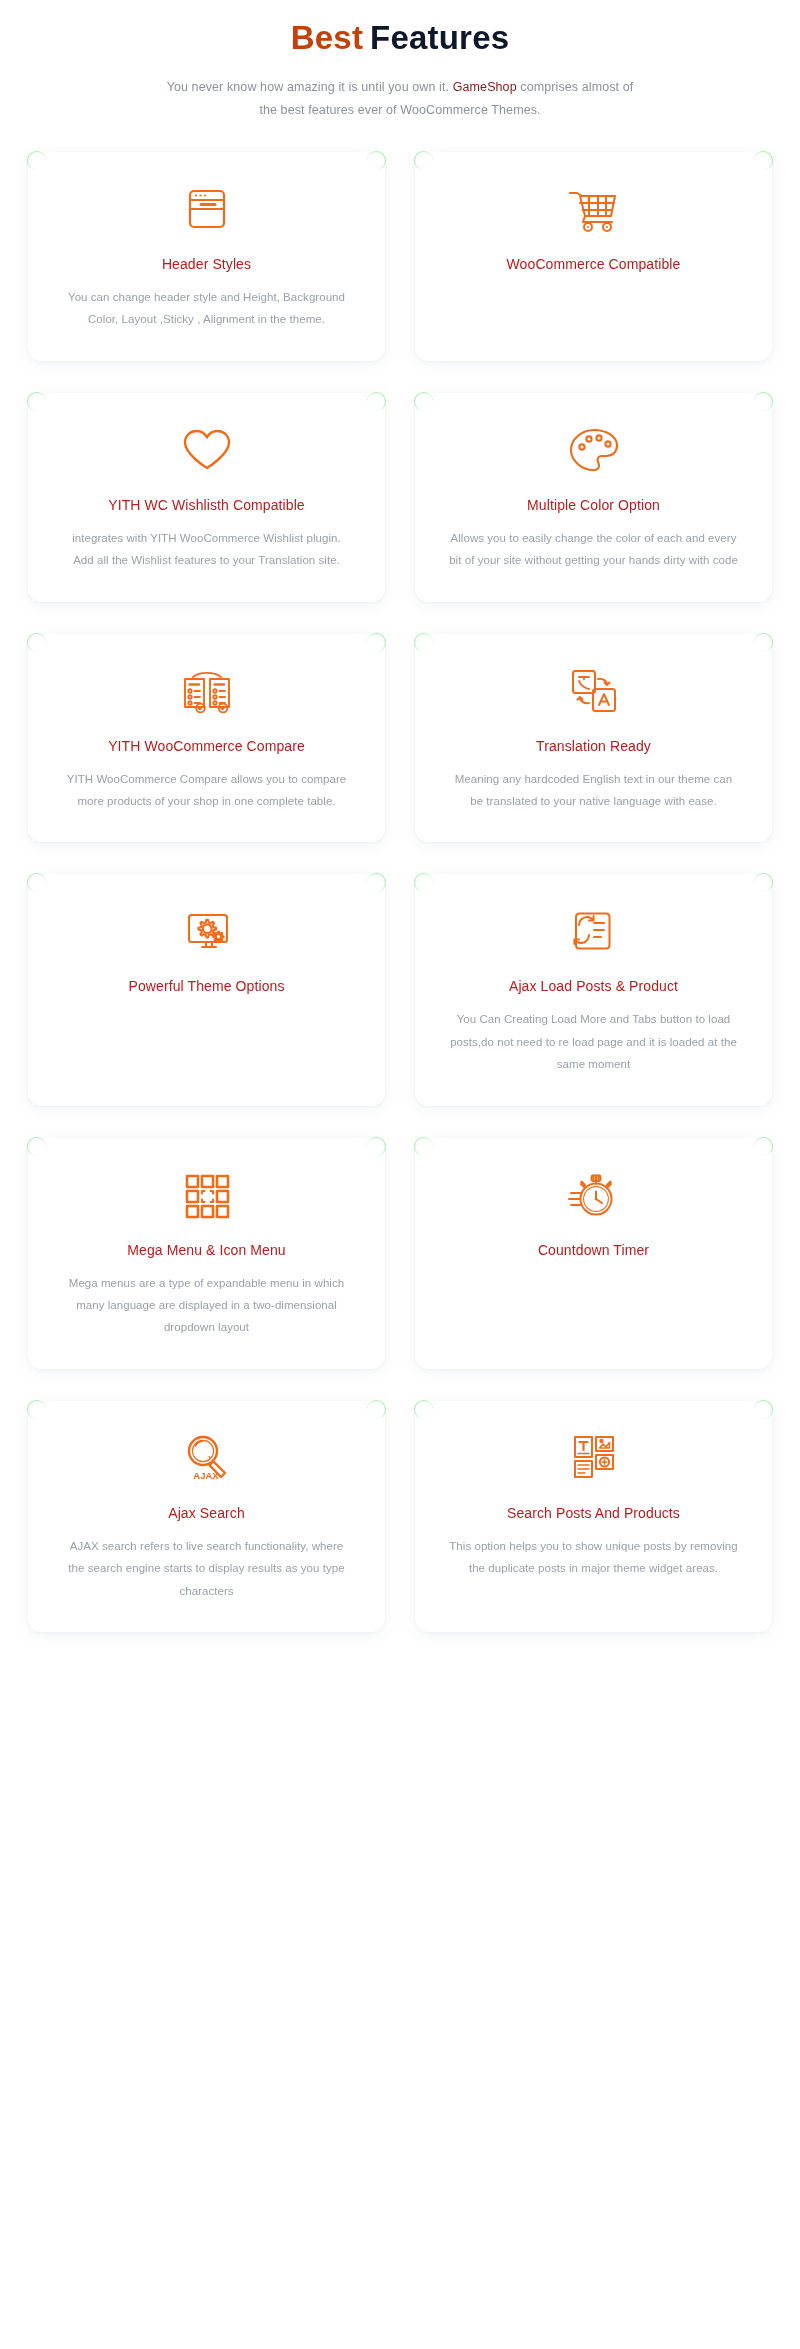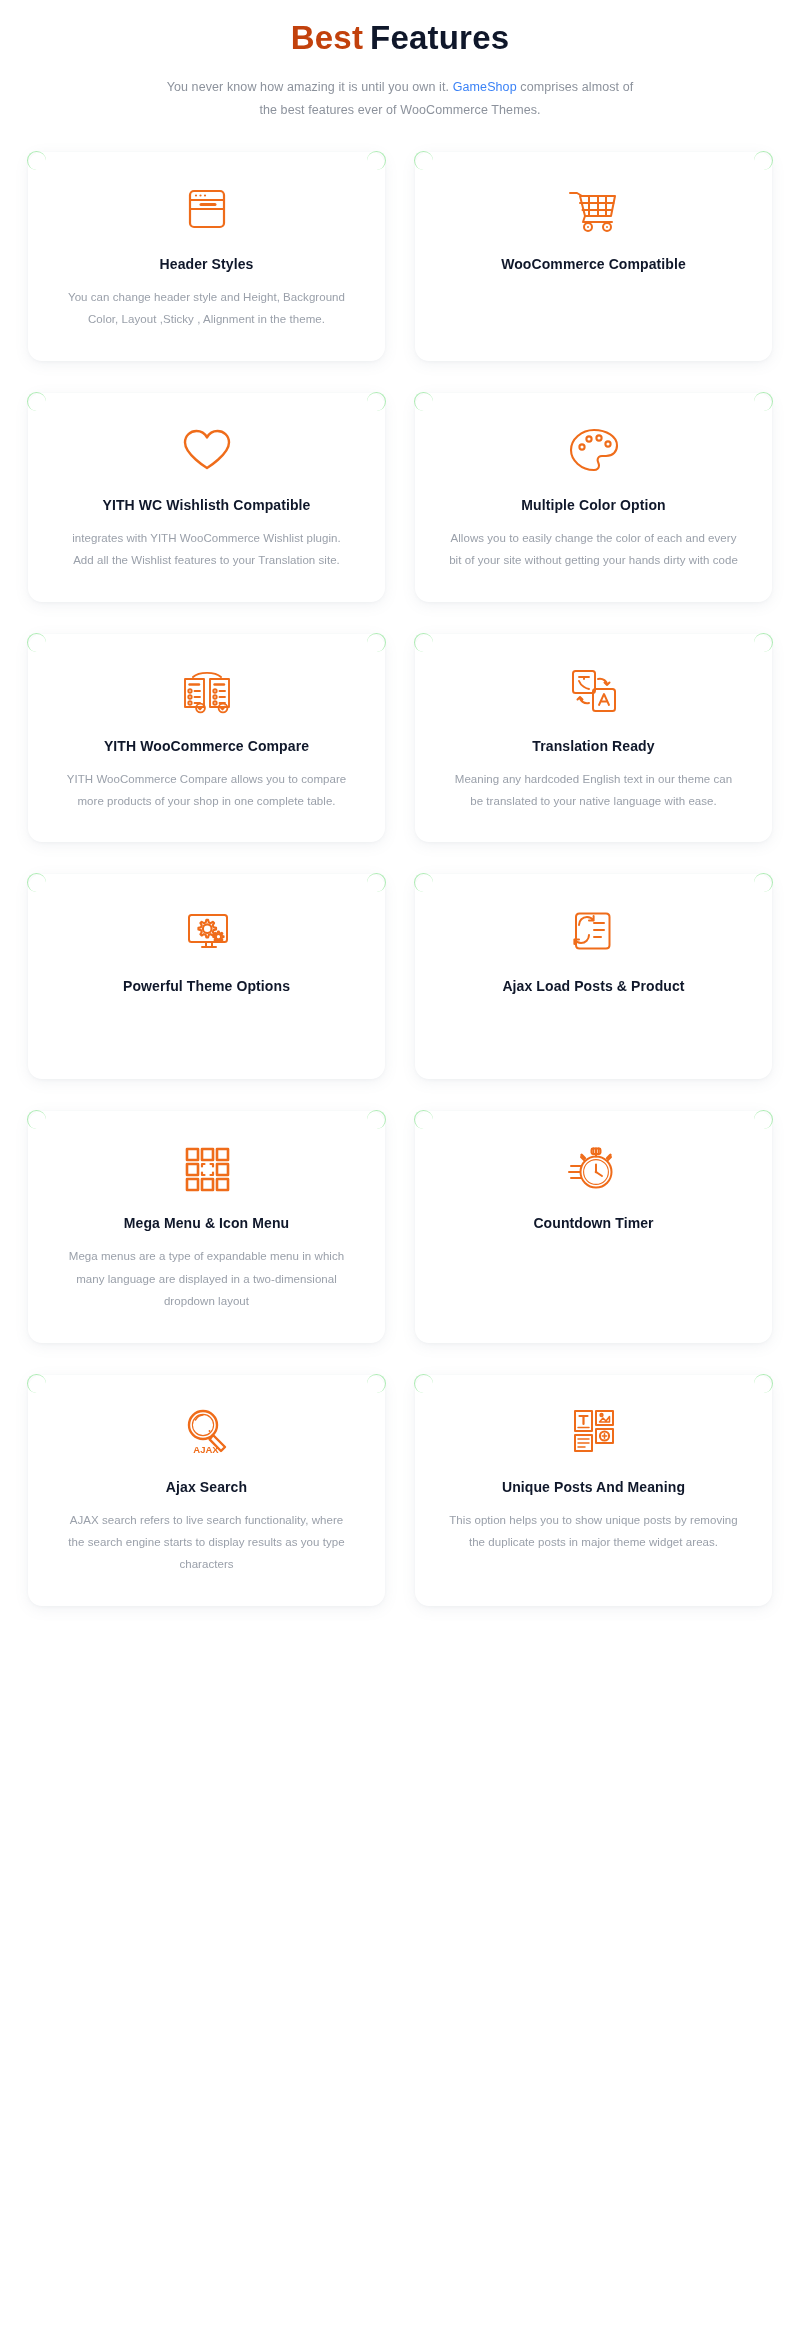--- a/index.html
+++ b/index.html
@@ -32,21 +32,21 @@
   .page-title .rest { color: #0f172a; margin-left: 7px; }
 
   .page-subtitle {
     margin: 18px auto 0 auto;
     width: 480px;
     font-size: 12.5px;
     line-height: 1.85;
     color: #8c929c;
     letter-spacing: 0.1px;
   }
-  .page-subtitle .hl { color: #3b82f6; }
+  .page-subtitle .hl { color: #7f1d1d; }
 
   
   .features-grid {
     margin: 30px auto 0 auto;
     width: 744px;
     display: grid;
     grid-template-columns: 1fr 1fr;
     column-gap: 30px;
     row-gap: 32px;
     padding-bottom: 40px;
@@ -90,22 +90,22 @@
     height: 62px;
     display: flex;
     align-items: center;
     justify-content: flex-end;
     margin-bottom: 16px;
   }
   .card-icon svg { display: block; }
 
   .card-title {
     font-size: 14px;
-    font-weight: bold;
-    color: #0f172a;
+    font-weight: normal;
+    color: #b91c1c;
     letter-spacing: 0.1px;
     margin-bottom: 14px;
   }
   .card-text {
     font-size: 11.5px;
     line-height: 1.95;
     color: #9aa0aa;
     letter-spacing: 0.05px;
     max-width: 290px;
   }
@@ -249,20 +249,21 @@
           <line x1="28" y1="18" x2="38" y2="18"></line>
           <line x1="28" y1="25" x2="38" y2="25"></line>
           <line x1="28" y1="32" x2="35" y2="32"></line>
           <path d="M13 20 C13 15.5 16.6 12 21 12 C23.6 12 25.9 13.2 27.2 15.2"></path>
           <path d="M27.6 11 L27.6 15.6 L23 15.6"></path>
           <path d="M23 30 C23 34.5 19.4 38 15 38 C12.4 38 10.1 36.8 8.8 34.8"></path>
           <path d="M8.4 39 L8.4 34.4 L13 34.4"></path>
         </svg>
       </div>
       <div class="card-title">Ajax Load Posts &amp; Product</div>
+      <div class="card-text">You Can Creating Load More and Tabs button to load posts,do not need to re load page and it is loaded at the same moment</div>
     </div>
     <div class="feature-card">
       <div class="card-icon">
         <svg width="54" height="52" viewBox="0 0 54 52" fill="none" stroke="#ef6c1a" stroke-width="2.6" stroke-linecap="round" stroke-linejoin="round">
           <rect x="7" y="7" width="11" height="11"></rect>
           <rect x="22" y="7" width="11" height="11"></rect>
           <rect x="37" y="7" width="11" height="11"></rect>
           <rect x="7" y="22" width="11" height="11"></rect>
           <rect x="37" y="22" width="11" height="11"></rect>
           <rect x="7" y="37" width="11" height="11"></rect>
@@ -320,16 +321,16 @@
           <line x1="11" y1="22.5" x2="22" y2="22.5" stroke-width="1.5"></line>
           <path d="M32.5 17 L36 13 L39 16 L42.5 11.5 L42.5 17 Z" stroke-width="1.5"></path>
           <circle cx="34.5" cy="10" r="1.2"></circle>
           <circle cx="37.5" cy="31" r="4.6"></circle>
           <path d="M37.5 28.8 L37.5 33.2 M35.3 31 L39.7 31" stroke-width="1.6"></path>
           <line x1="11" y1="34" x2="22" y2="34" stroke-width="1.5"></line>
           <line x1="11" y1="38" x2="22" y2="38" stroke-width="1.5"></line>
           <line x1="11" y1="42" x2="18" y2="42" stroke-width="1.5"></line>
         </svg>
       </div>
-      <div class="card-title">Unique Posts And Meaning</div>
+      <div class="card-title">Search Posts And Products</div>
       <div class="card-text">This option helps you to show unique posts by removing the duplicate posts in major theme widget areas.</div>
     </div>
   </div>
 
 </body></html>

